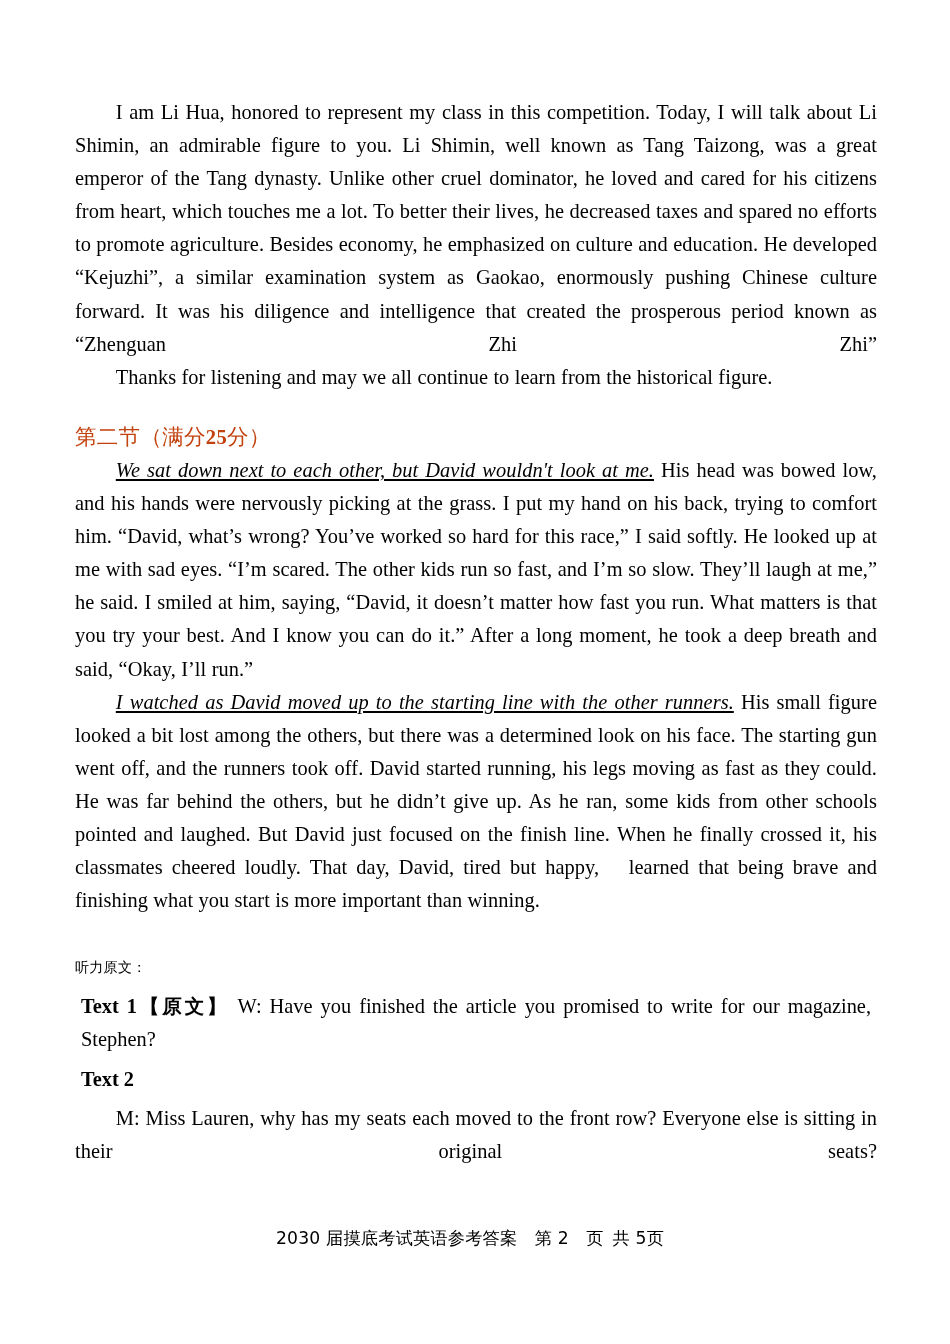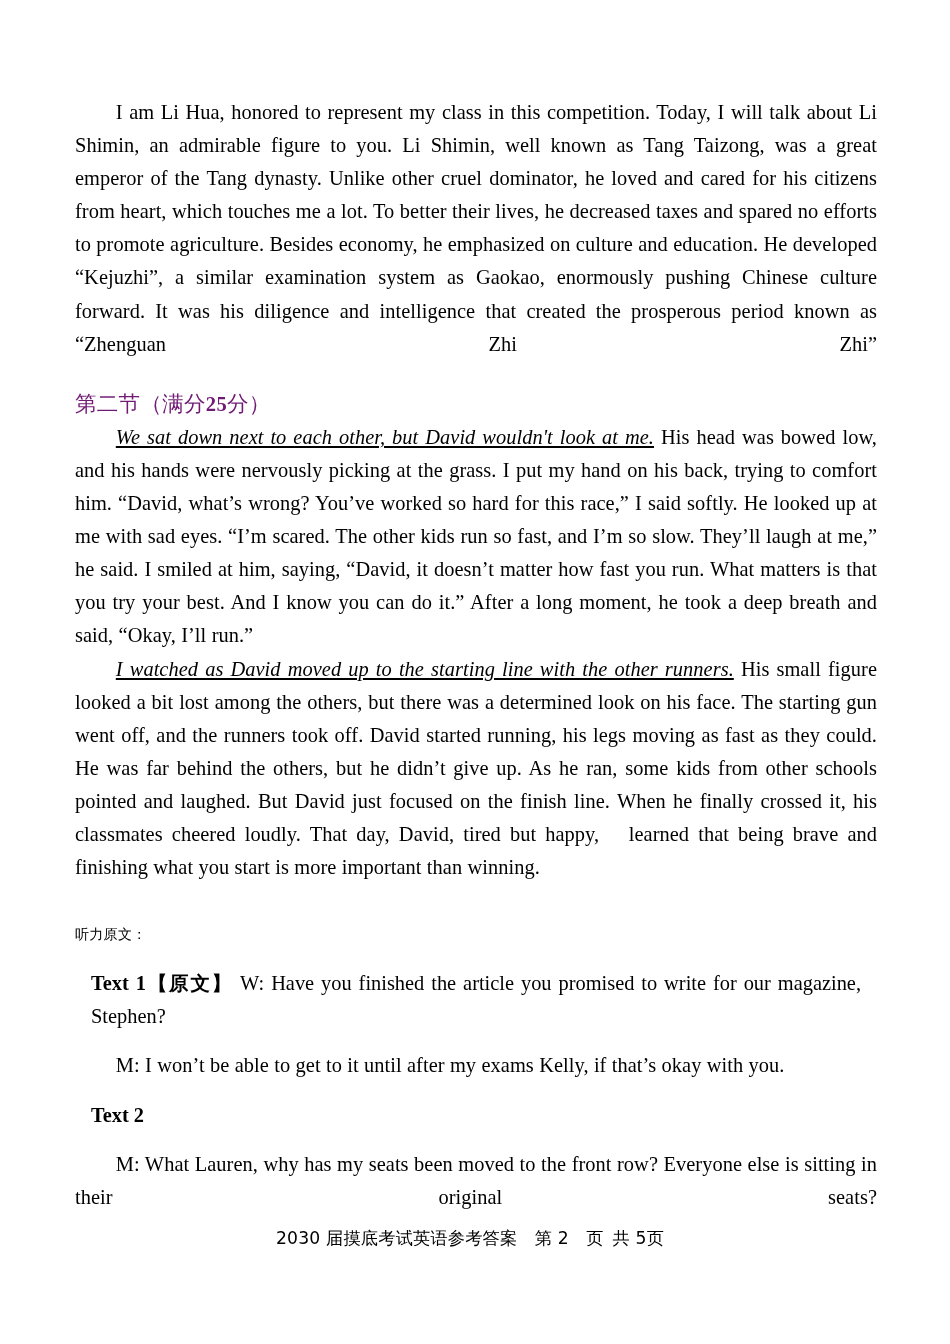--- a/index.html
+++ b/index.html
@@ -55,41 +55,41 @@
     font-style: italic;
     text-decoration: underline;
   }
 
   
   .cn-heading {
     margin: 0;
     font-family: "DejaVu Sans", "Liberation Sans", sans-serif;
     font-size: 21.5px;
     line-height: 33.1px;
-    color: #701a75;
+    color: #c2410c;
     letter-spacing: 0.3px;
     white-space: nowrap;
   }
   .cn-heading .num {
     font-family: "Liberation Serif", "DejaVu Serif", serif;
     font-weight: bold;
     font-size: 20.6px;
   }
 
   .cn-label {
     margin: 0;
     font-family: "DejaVu Sans", "Liberation Sans", sans-serif;
     font-size: 14px;
     line-height: 33.1px;
     letter-spacing: 0.3px;
   }
 
   
   .text-head {
-    margin: 16px;
+    margin: 6px;
     font-size: 20.4px;
     line-height: 33.1px;
     text-align: justify;
     text-indent: 0;
   }
   .text-head .lbl {
     font-weight: bold;
     font-family: "Liberation Serif", "DejaVu Serif", serif;
   }
   .text-head .cn-bracket {
@@ -119,42 +119,42 @@
 </style>
 </head>
 <body>
 
 <div class="page">
 
   <div class="content">
 
     <p class="para justify-all">I am Li Hua, honored to represent my class in this competition. Today, I will talk about Li Shimin, an admirable figure to you. Li Shimin, well known as Tang Taizong, was a great emperor of the Tang dynasty. Unlike other cruel dominator, he loved and cared for his citizens from heart, which touches me a lot. To better their lives, he decreased taxes and spared no efforts to promote agriculture. Besides economy, he emphasized on culture and education. He developed “Kejuzhi”, a similar examination system as Gaokao, enormously pushing Chinese culture forward. It was his diligence and intelligence that created the prosperous period known as “Zhenguan Zhi Zhi”</p>
 
+    <p class="para">Thanks for listening and may we all continue to learn from the historical figure.</p>
 
     <div class="gap-md"></div>
 
     <p class="cn-heading">
       <span>第二节（满分</span><span class="num">25</span><span>分）</span>
     </p>
 
     <p class="para"><i class="it">We sat down next to each other, but David wouldn't look at me.</i><span> His head was bowed low, and his hands were nervously picking at the grass. I put my hand on his back, trying to comfort him. “David, what’s wrong? You’ve worked so hard for this race,” I said softly. He looked up at me with sad eyes. “I’m scared. The other kids run so fast, and I’m so slow. They’ll laugh at me,” he said. I smiled at him, saying, “David, it doesn’t matter how fast you run. What matters is that you try your best. And I know you can do it.” After a long moment, he took a deep breath and said, “Okay, I’ll run.”</span></p>
 
     <p class="para"><i class="it">I watched as David moved up to the starting line with the other runners.</i><span> His small figure looked a bit lost among the others, but there was a determined look on his face. The starting gun went off, and the runners took off. David started running, his legs moving as fast as they could. He was far behind the others, but he didn’t give up. As he ran, some kids from other schools pointed and laughed. But David just focused on the finish line. When he finally crossed it, his classmates cheered loudly. That day, David, tired but happy,  learned that being brave and finishing what you start is more important than winning.</span></p>
 
     <div class="gap-lg"></div>
 
     <p class="cn-label">听力原文：</p>
 
     <p class="text-head"><span class="lbl">Text 1</span><span class="cn-bracket">【原文】</span> <span>W: Have you finished the article you promised to write for our magazine, Stephen?</span></p>
 
-    <p class="para">M: I won’t be able to get to it until after my exams Kelly, if that’s okay with you.</p>
 
     <p class="text-head"><span class="lbl">Text 2</span></p>
 
-    <p class="para justify-all">M: What Lauren, why has my seats been moved to the front row? Everyone else is sitting in their original seats?</p>
+    <p class="para justify-all">M: Miss Lauren, why has my seats each moved to the front row? Everyone else is sitting in their original seats?</p>
 
   </div>
 
   <div class="footer">
     <span>2030 届摸底考试英语参考答案</span>　<span>第</span>
     <span class="fnum">2</span>　<span>页</span> <span>共</span>
     <span class="fnum">5</span><span>页</span>
   </div>
 
 </div>

